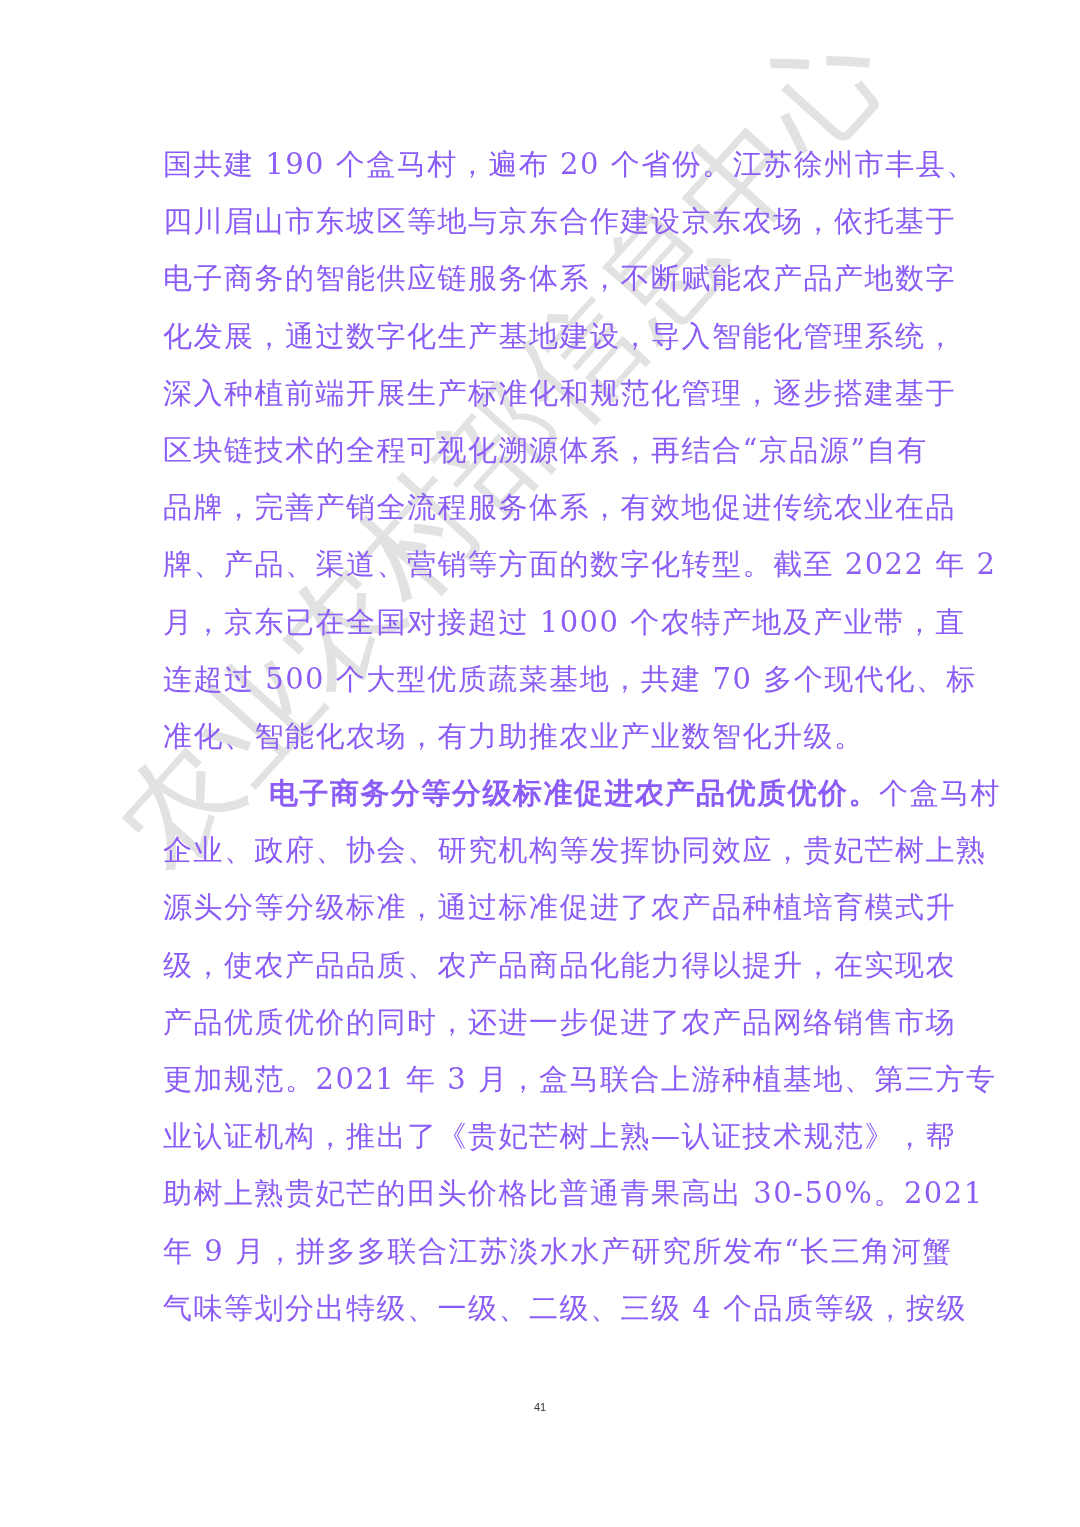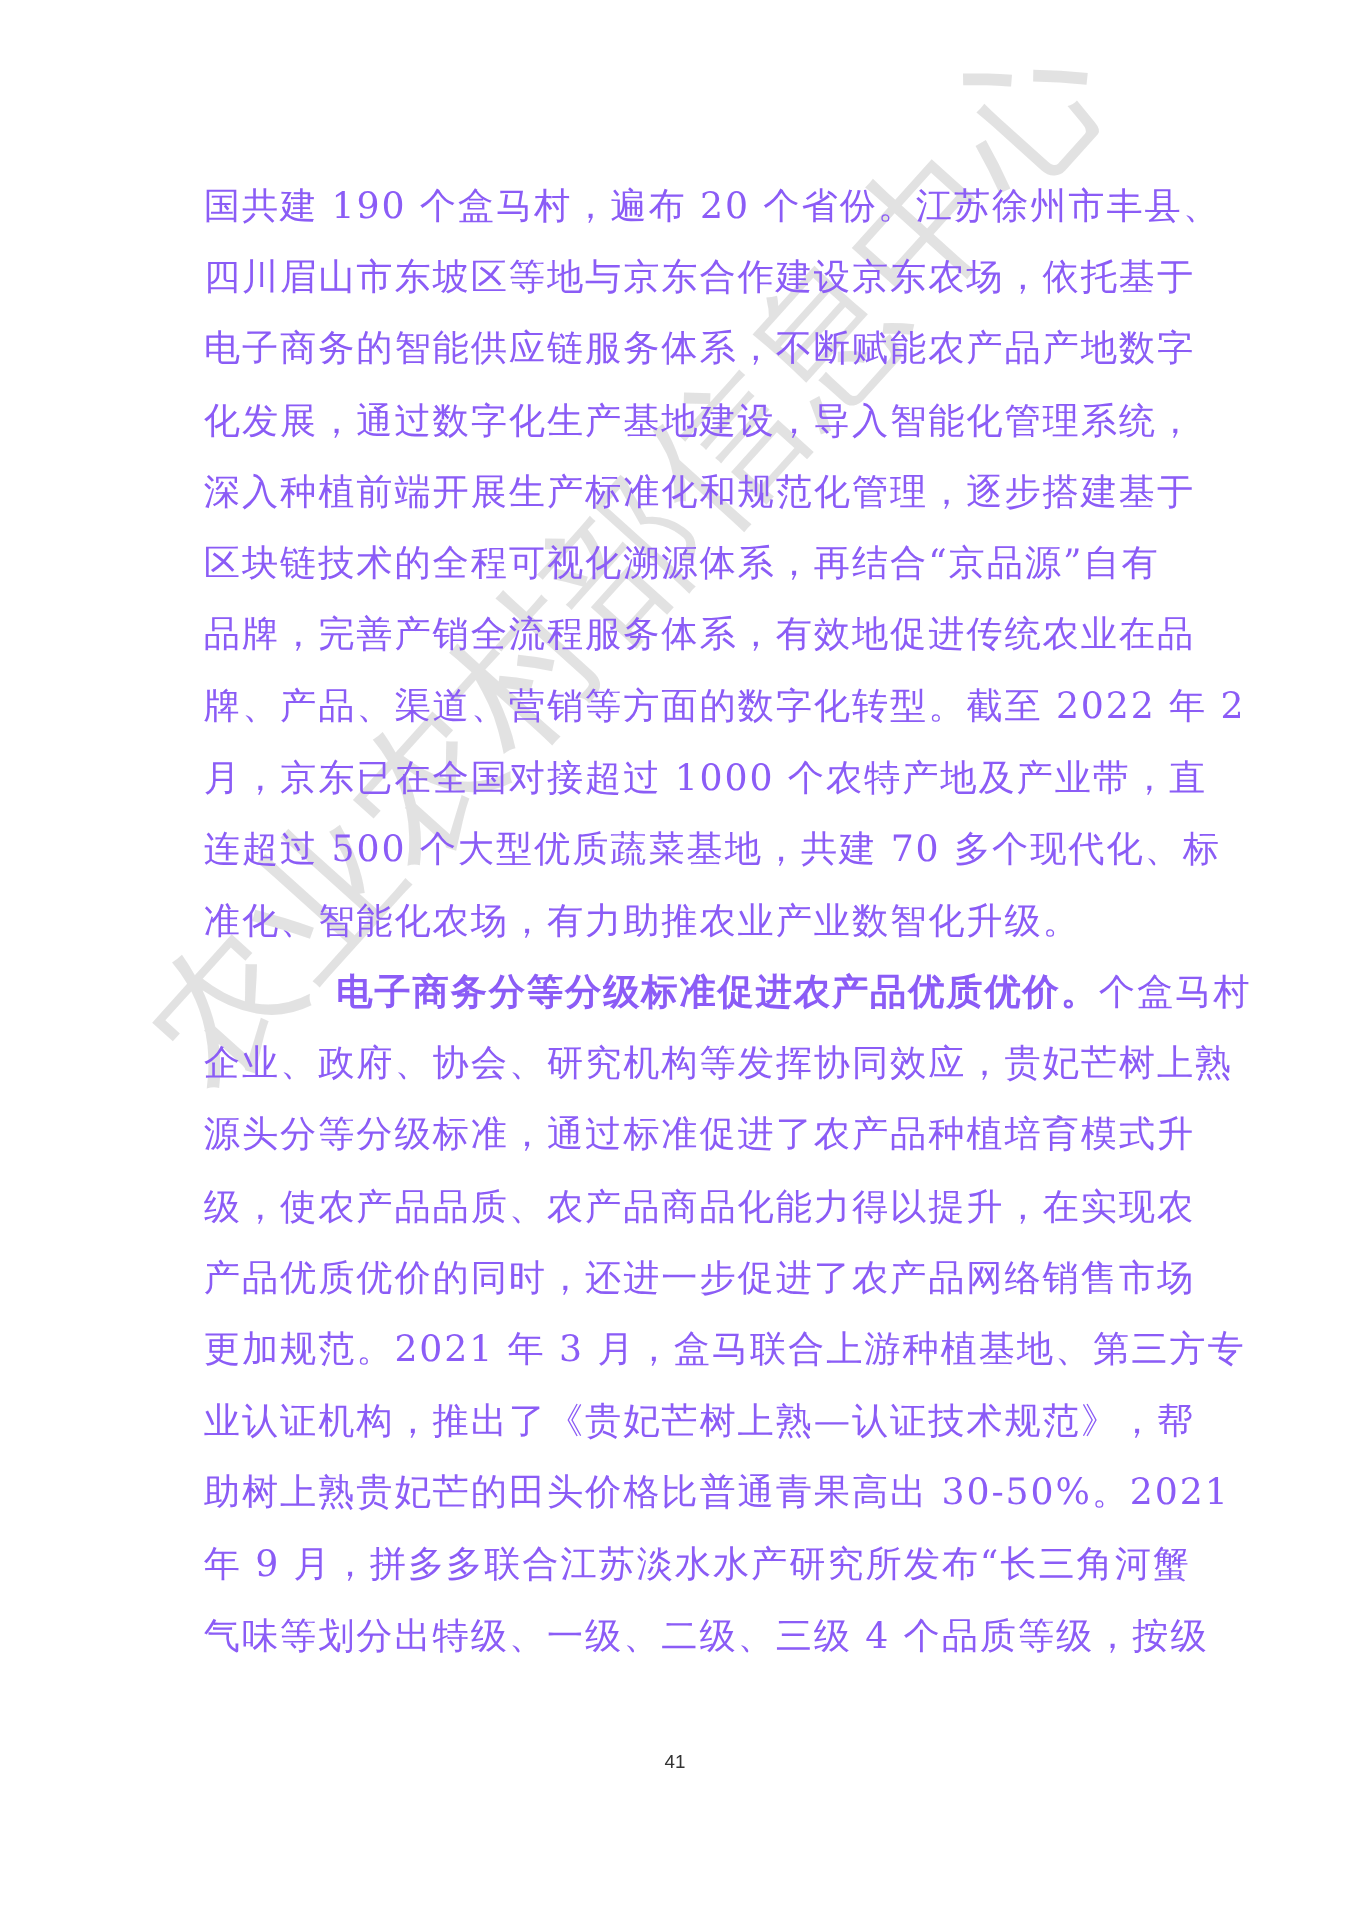--- a/index.html
+++ b/index.html
@@ -10,21 +10,21 @@
     font-family: "DejaVu Serif", "Liberation Serif", serif;
     font-size: 29px; line-height: 57.2px; color: #8b5cf6;
     text-align: justify; letter-spacing: 1.5px;
   }
   .line { display: block; height: 57.2px; white-space: nowrap; text-align-last: justify; text-align: justify; }
   .line.last { text-align-last: left; }
   .indent { padding-left: 58px; }
   .bold { font-weight: bold; font-family: "DejaVu Sans", sans-serif; margin-left: 48px; }
   .page-number {
     position: absolute; left: 0; width: 1080px; top: 1401px; text-align: center;
-    font-family: "Liberation Sans", sans-serif; font-size: 15px; color: #333;
+    font-family: "Liberation Sans", sans-serif; font-size: 11px; color: #333;
   }
   .watermark {
     position: absolute; left: 140px; top: 770px;
     font-family: "DejaVu Serif", serif; font-size: 118px; color: rgba(150,150,150,0.28);
     white-space: nowrap; transform: rotate(-48deg); transform-origin: left center;
     pointer-events: none; letter-spacing: 2px;
   }
 </style>
 </head>
 <body>

